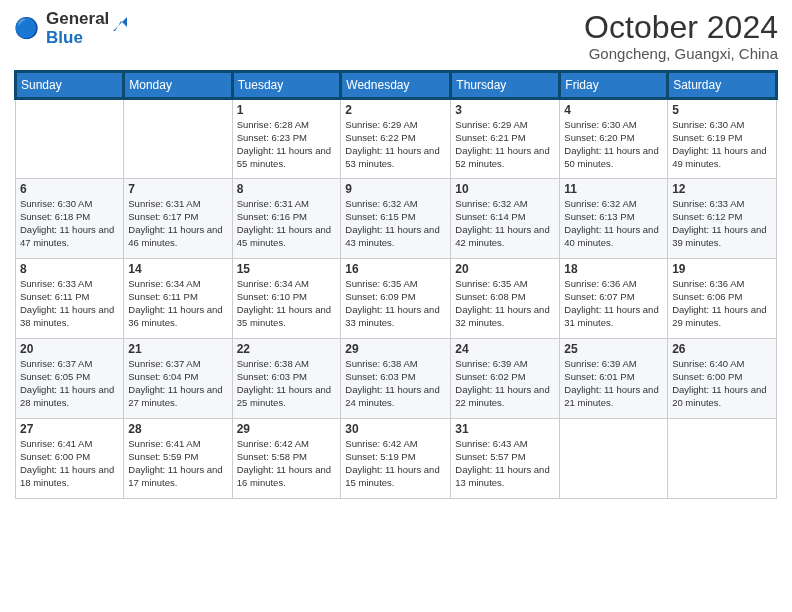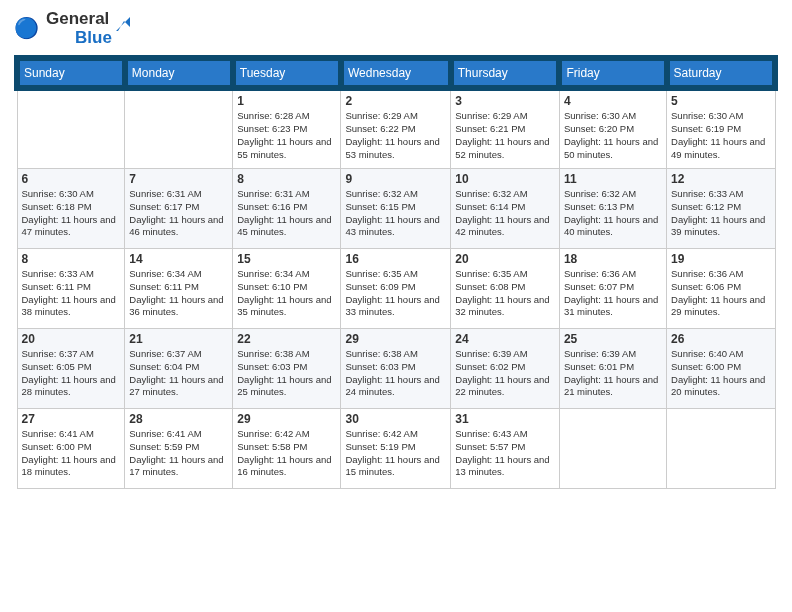--- a/index.html
+++ b/index.html
@@ -49,21 +49,21 @@
       border-collapse: collapse;
       font-size: 10.5px;
     }
     .calendar th {
       background: #2979c9;
       color: #fff;
       padding: 5px 4px;
       text-align: left;
       font-size: 12px;
       font-weight: normal;
-      border: 6px solid #0c4a6e;
+      border: 3px solid #0c4a6e;
     }
     .calendar td {
       border: 1px solid #ccc;
       vertical-align: top;
       padding: 3px 4px;
       height: 80px;
       width: 113px;
       background: #fff;
     }
     .calendar tr:nth-child(even) td {
@@ -91,25 +91,29 @@
 <div class="container">
   <div class="header">
     <div class="logo">
       <svg class="logo-bird" viewBox="0 0 36 36">
         <text y="26" font-size="26">🔵</text>
       </svg>
       <div>
         <div style="font-size:17px;font-weight:bold;color:#333;line-height:1.1;">
           <span style="color:#333;">General</span>
         </div>
-        <div style="font-size:17px;font-weight:bold;color:#1a6fc4;line-height:1.1;margin-left:29px;">Blue</div>
+        <div style="font-size:17px;font-weight:bold;color:#1a6fc4;line-height:1.1;">Blue</div>
       </div>
       <svg width="22" height="22" viewBox="0 0 22 22" style="margin-top:-10px;margin-left:-4px;">
         <polygon points="4,18 18,4 18,14 12,8 6,18" fill="#1a6fc4"></polygon>
       </svg>
+    </div>
+    <div class="title-block">
+      <div class="month-title">October 2024</div>
+      <div class="location">Gongcheng, Guangxi, China</div>
     </div>
   </div>
 
   <table class="calendar">
     <thead>
       <tr>
 
       <th>Sunday</th>
           <th>Monday</th>
           <th>Tuesday</th>

